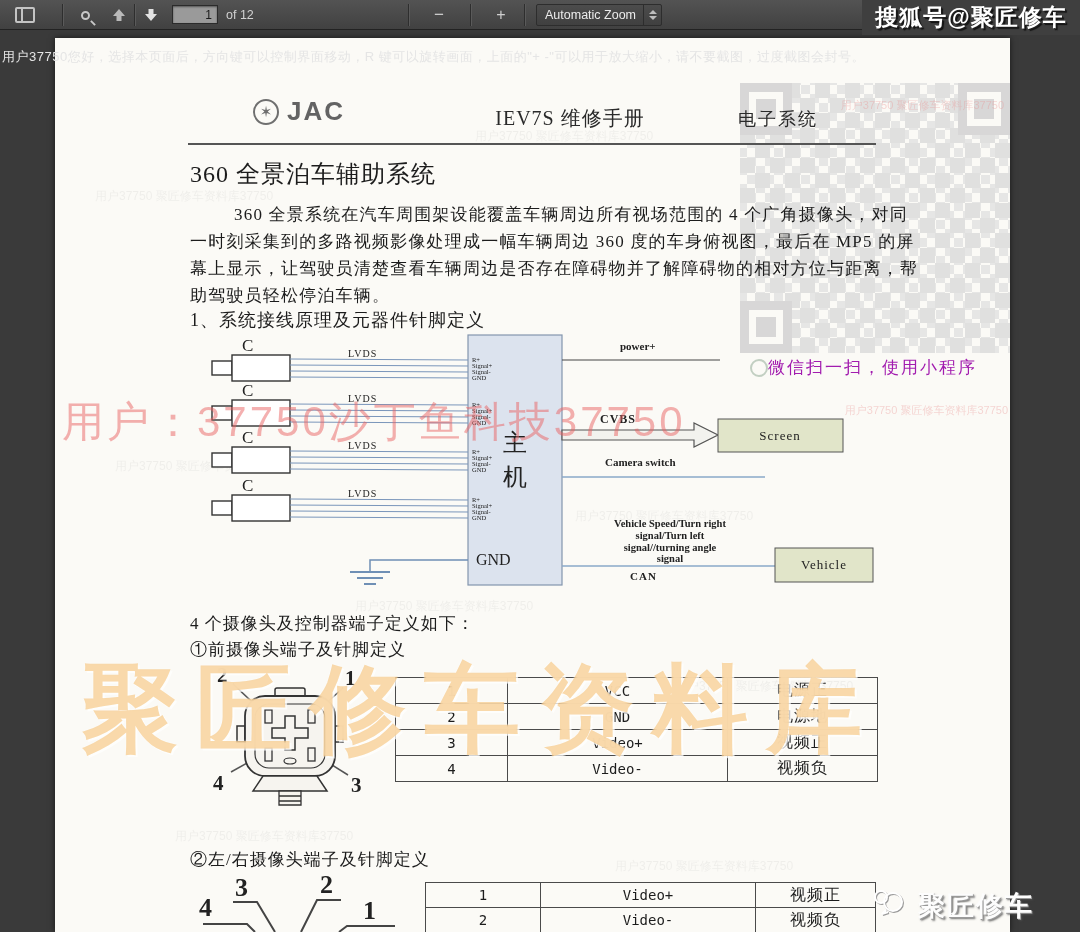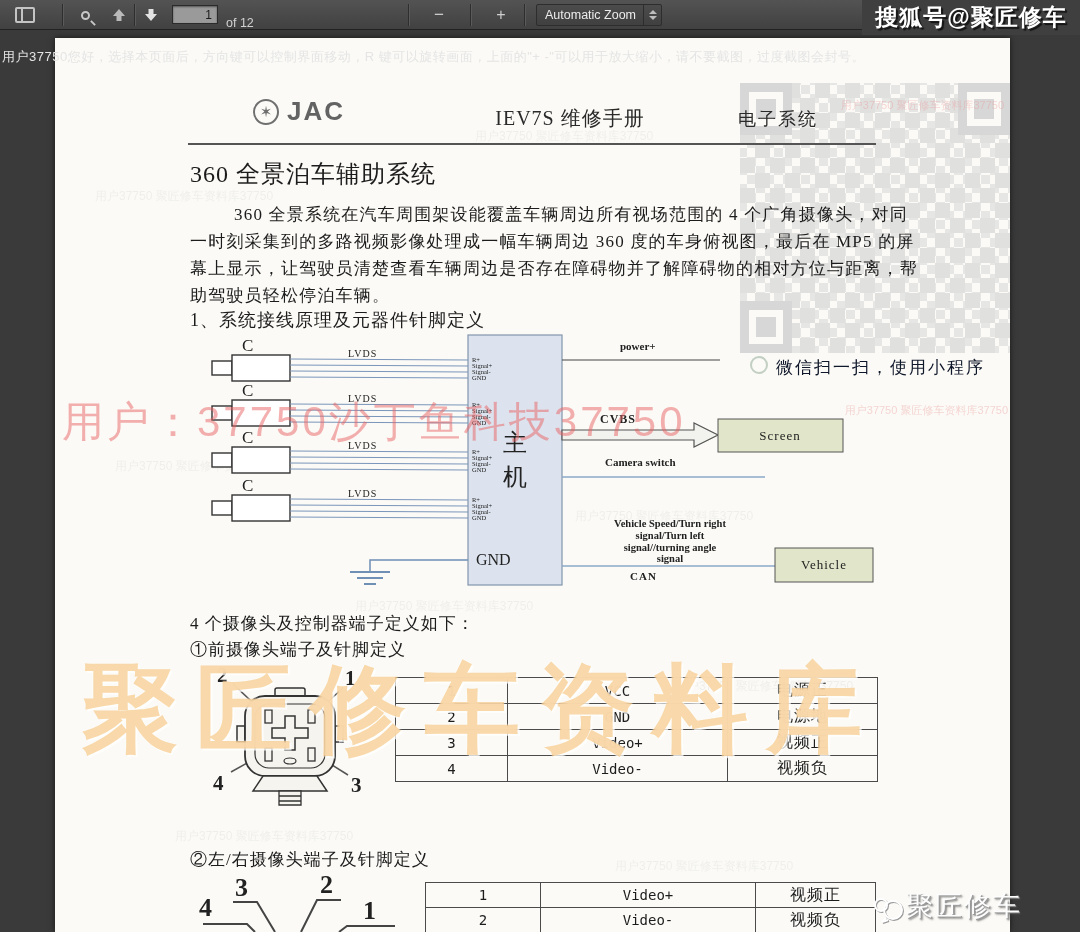--- a/index.html
+++ b/index.html
@@ -17,21 +17,21 @@
   .st-icon::before { content:""; position:absolute; left:4px; top:0; bottom:0; width:2px; background:#c4c4c4; }
   .find-btn { left:70px; width:30px; }
   .mag { width:9px; height:9px; border:2px solid #c8c8c8; border-radius:50%; position:relative; }
   .mag::after { content:""; position:absolute; width:6px; height:2px; background:#c8c8c8;
                 transform:rotate(45deg); left:7px; top:9px; }
   .nav-up { left:104px; width:30px; }
   .nav-down { left:136px; width:30px; }
   .page-input { position:absolute; left:172px; top:5px; width:46px; height:19px;
                 background:#9a9a9a; border:1px solid #2b2b2b; box-shadow:inset 0 1px 2px rgba(0,0,0,.45);
                 color:#1b1b1b; font-size:12px; text-align:right; padding-right:5px; }
-  .page-count { position:absolute; left:226px; top:16px; color:#d2d2d2; font-size:12.5px; }
+  .page-count { position:absolute; left:226px; top:8px; color:#d2d2d2; font-size:12.5px; }
   .zoom-out { left:424px; width:30px; font-size:17px; }
   .zoom-in  { left:486px; width:30px; font-size:16px; }
   .zoom-select { position:absolute; left:536px; top:4px; width:126px; height:22px;
                  border:1px solid #2d2d2d; border-radius:2px; background:linear-gradient(#4c4c4c,#404040);
                  display:flex; align-items:center; color:#ececec; font-size:12.5px; }
   .zoom-select .lbl { padding-left:8px; flex:1; white-space:nowrap; }
   .zs-arrows { width:18px; height:100%; border-left:1px solid #2d2d2d;
                display:flex; flex-direction:column; align-items:center; justify-content:center; gap:2px; }
   .tri-up { width:0; height:0; border-left:4px solid transparent; border-right:4px solid transparent; border-bottom:4px solid #bdbdbd; }
   .tri-dn { width:0; height:0; border-left:4px solid transparent; border-right:4px solid transparent; border-top:4px solid #bdbdbd; }
@@ -51,22 +51,22 @@
   .faint { position:absolute; color:#6a6a6a; opacity:.08; font-size:12px; white-space:nowrap; }
   .faint-pink { position:absolute; color:#e98f8f; opacity:.35; font-size:11px; white-space:nowrap; z-index:55; }
 
   
   .qr { position:absolute; left:685px; top:45px; width:270px; height:270px; opacity:.85;
         background:
           repeating-conic-gradient(#dcdcdc 0% 25%, transparent 0% 50%) 0 0/30px 30px,
           repeating-conic-gradient(#e3e3e3 0% 25%, transparent 0% 50%) 7px 11px/18px 18px; }
   .qr-marker { position:absolute; width:52px; height:52px; border:9px solid #d2d2d2; background:#fbfaf6; }
   .qr-marker::after { content:""; position:absolute; left:7px; top:7px; width:20px; height:20px; background:#d2d2d2; }
-  .wechat-hint { position:absolute; left:695px; top:318px; color:#0f172a; font-size:17px; letter-spacing:2px;
-                 display:flex; align-items:flex-start; gap:8px; }
+  .wechat-hint { position:absolute; left:695px; top:318px; color:#a21caf; font-size:17px; letter-spacing:2px;
+                 display:flex; align-items:center; }
   .wc-circle { width:18px; height:18px; border-radius:50%; border:2px solid #c2cfc2; }
 
   
   .logo-wrap { position:absolute; left:198px; top:58px; display:flex; align-items:center; gap:8px; }
   .jac-emblem { width:26px; height:26px; border:2px solid #6f6f6f; border-radius:50%;
                 color:#6f6f6f; font-size:15px; display:flex; align-items:center; justify-content:center; }
   .jac-text { font-size:26px; font-weight:bold; color:#636363; letter-spacing:2px; font-family:"Liberation Sans",sans-serif; }
   .doc-title { position:absolute; left:380px; top:67px; width:270px; text-align:center;
                font-size:20px; color:#2a2a2a; letter-spacing:1px; font-family:"Liberation Serif",serif; }
   .doc-section { position:absolute; left:683px; top:69px; font-size:18px; color:#2a2a2a;
@@ -87,22 +87,22 @@
   .t-cn   { font-family:"Liberation Serif", serif; font-size:16px; letter-spacing:1px; }
 
   
   .red-mark { position:absolute; left:7px; top:312px; font-size:42px; letter-spacing:3px;
               color:rgba(233,98,98,.5); white-space:nowrap; z-index:20; pointer-events:none;margin-top:44px; }
   .orange-mark { position:absolute; left:0; top:608px; width:852px; text-align:center; z-index:18;
                  font-size:96px; font-weight:bold; letter-spacing:18px; color:rgba(240,165,54,.42);
                  text-shadow:0 0 2px rgba(255,255,255,.9), 2px 2px 0 rgba(255,255,255,.7);
                  pointer-events:none; white-space:nowrap; }
 
-  .bottom-logo { position:absolute; left:872px; top:888px; z-index:70; display:flex; align-items:flex-end; gap:0;
-                 color:#fdfdfd; font-size:27px; font-weight:normal; letter-spacing:2px;
+  .bottom-logo { position:absolute; left:872px; top:888px; z-index:70; display:flex; align-items:flex-start; gap:12px;
+                 color:#fdfdfd; font-size:27px; font-weight:bold; letter-spacing:2px;
                  text-shadow:1px 1px 0 #9a9a9a, 2px 2px 2px rgba(80,80,80,.8); }
 
   svg text { font-family:"Liberation Serif", serif; fill:#222; }
   .diagram-svg { position:absolute; left:145px; top:295px; z-index:6; }
   .conn1-svg { position:absolute; left:150px; top:620px; z-index:6; }
   .conn2-svg { position:absolute; left:140px; top:828px; z-index:6; }
 </style>
 </head>
 <body>
 

